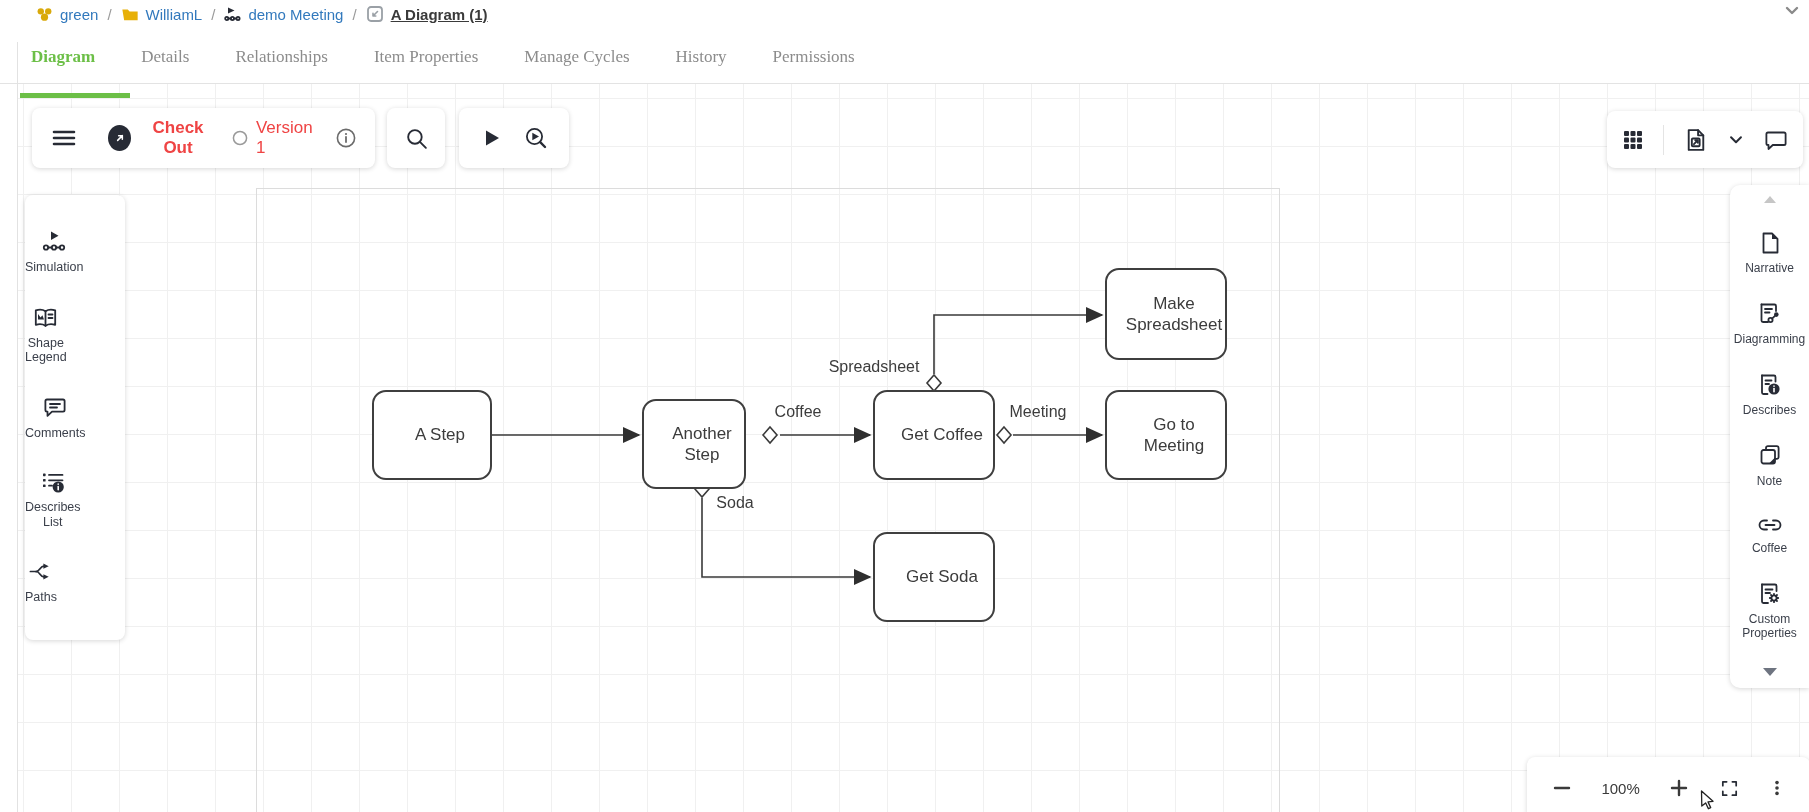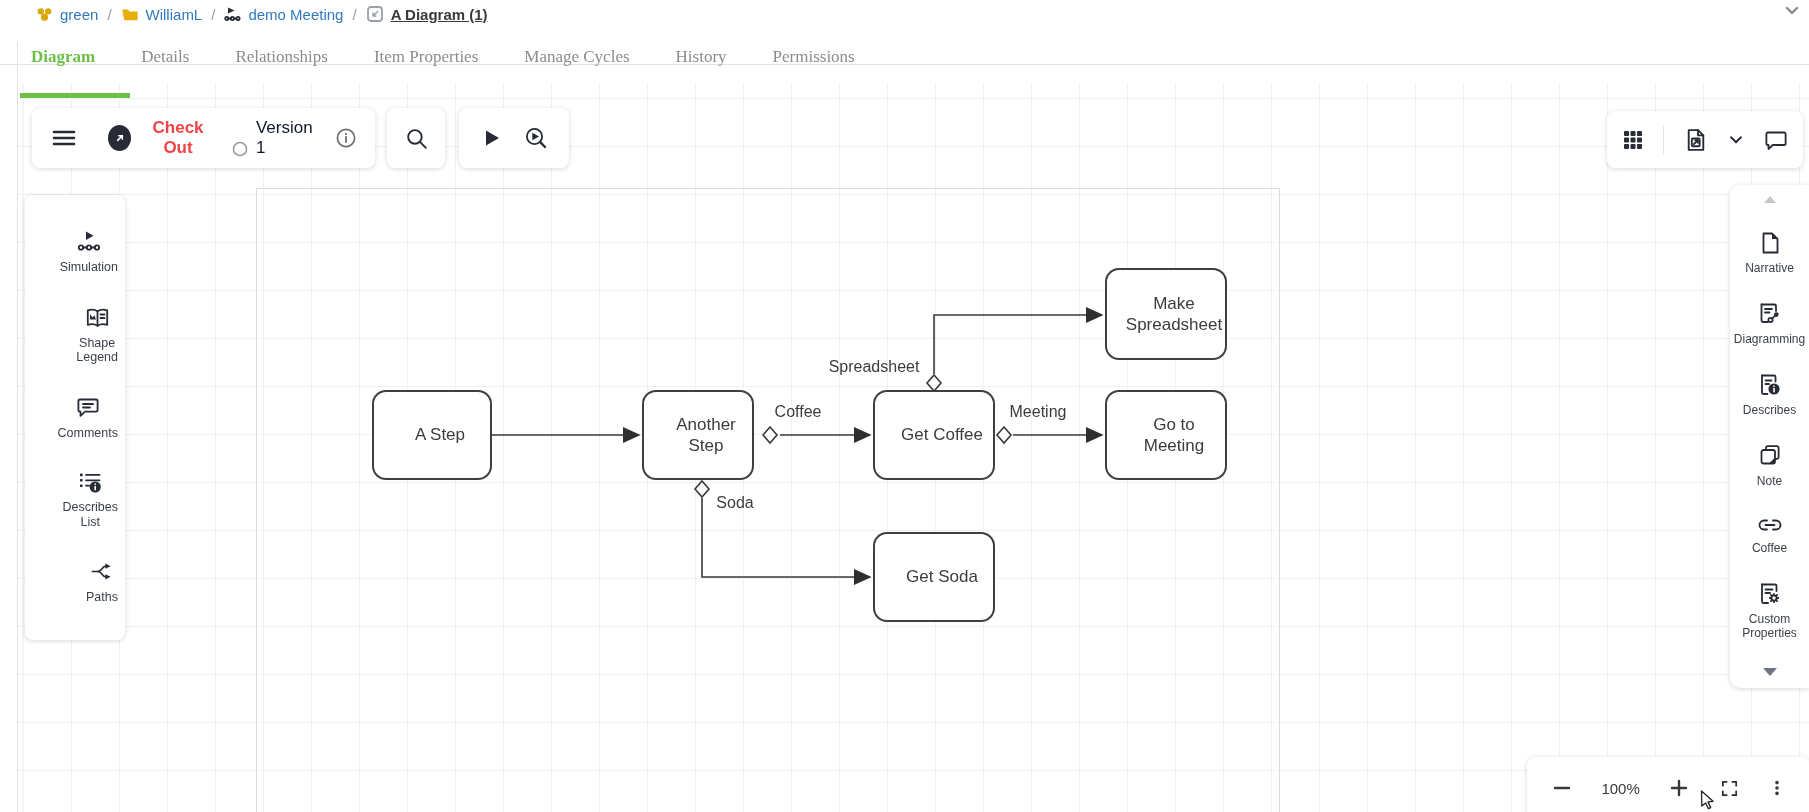--- a/index.html
+++ b/index.html
@@ -1,21 +1,21 @@
 <!DOCTYPE html>
 <html><head>
 <meta charset="utf-8">
 <style>
   * { margin:0; padding:0; box-sizing:border-box; }
   html,body { width:1809px; height:812px; overflow:hidden; background:#fff;
     font-family:"Liberation Sans","DejaVu Sans",sans-serif; color:#3a3a3a; }
   .app { position:relative; width:1809px; height:812px; }
 
   
-  .topbar { position:absolute; top:0; left:0; right:0; height:65px; background:#fff;
+  .topbar { position:absolute; top:0; left:0; right:0; height:84px; background:#fff;
     border-bottom:1px solid #e3e3e3; z-index:30; }
   .collapse-btn { position:absolute; top:10px; left:3px; width:29px; height:29px; border-radius:50%;
     background:#fff; border:1px solid #c9c9c9; display:flex; align-items:center; justify-content:center; cursor:pointer; z-index:5;}
   .left-divider { position:absolute; top:42px; bottom:0; left:17px; width:1px; background:#e2e2e2; z-index:31; }
 
   .breadcrumb { position:absolute; top:2px; left:36px; height:24px; display:flex; align-items:center; gap:9px;
     font-size:15px; white-space:nowrap; }
   .crumb { display:flex; align-items:center; gap:7px; }
   .crumb-link { color:#3279bd; text-decoration:none; cursor:pointer; }
   .crumb-current { color:#3a3a3a; font-weight:700;text-decoration:underline; }
@@ -45,27 +45,27 @@
   
   .card { position:absolute; background:#fff; border-radius:8px; box-shadow:0 1px 5px rgba(0,0,0,.16);
     display:flex; align-items:center; z-index:10; }
   .tb-main { left:15px; top:24px; width:343px; height:60px; padding:0 18px; gap:16px; }
   .tb-search { left:370px; top:24px; width:58px; height:60px; justify-content:center; }
   .tb-run { left:442px; top:24px; width:110px; height:60px; justify-content:space-evenly; }
   .tb-right { left:1590px; top:27px; width:196px; height:57px; padding:0 14px; gap:14px; justify-content:space-between;}
   .icon-btn { display:flex; align-items:center; justify-content:center; cursor:pointer; background:none; border:none; }
   .co-circle { width:26px; height:26px; border-radius:50%; background:#272b35; display:flex; align-items:center; justify-content:center; }
   .co-label { font-size:17px; font-weight:700; color:#ef4444; margin-left:9px; }
-  .version { display:flex; align-items:flex-end; gap:8px; font-size:17px; color:#0f172a; cursor:pointer; }
+  .version { display:flex; align-items:center; gap:8px; font-size:17px; color:#ef4444; cursor:pointer; }
   .v-divider { width:1px; height:30px; background:#e4e4e4; }
 
   
   .left-panel { position:absolute; left:8px; top:111px; width:100px; height:445px; background:#fff;
     border-radius:8px; box-shadow:0 1px 5px rgba(0,0,0,.16); z-index:10;
-    display:flex; flex-direction:column; align-items:flex-end; justify-content:space-evenly; padding:6px 7px; }
+    display:flex; flex-direction:column; align-items:flex-start; justify-content:space-evenly; padding:6px 0; }
   .lp-item { display:flex; flex-direction:column; align-items:center; gap:6px; cursor:pointer; }
   .lp-label { font-size:12.5px; color:#3a3f4a; text-align:center; white-space:pre-line; line-height:1.18; }
 
   .right-panel { position:absolute; right:0; top:101px; width:79px; height:503px; background:#fff;
     border-radius:10px 0 0 10px; box-shadow:0 1px 5px rgba(0,0,0,.16); z-index:10;
     display:flex; flex-direction:column; align-items:center; justify-content:space-between; padding:8px 0 10px; }
   .rp-item { display:flex; flex-direction:column; align-items:center; gap:5px; cursor:pointer; width:100%; }
   .rp-label { font-size:12px; color:#3a3f4a; text-align:center; white-space:pre-line; line-height:1.2; }
   .rp-scroll { cursor:pointer; display:flex; }
 
@@ -169,21 +169,21 @@
         <path d="M 987 343 L 994 351 L 987 359 L 980 351 Z" fill="#fff" stroke="#3a3a3a" stroke-width="1.6"></path>
         <path d="M 917 291 L 924 299 L 917 307 L 910 299 Z" fill="#fff" stroke="#3a3a3a" stroke-width="1.6"></path>
         <path d="M 685 397 L 692 405 L 685 413 L 678 405 Z" fill="#fff" stroke="#3a3a3a" stroke-width="1.6"></path>
       </svg>
     <div id="diagram-layer">
         <div class="edge-label" style="left: 781px; top: 328px;">Coffee</div>
         <div class="edge-label" style="left: 1021px; top: 328px;">Meeting</div>
         <div class="edge-label" style="left: 857px; top: 283px;">Spreadsheet</div>
         <div class="edge-label" style="left: 718px; top: 419px;">Soda</div>
         <div class="node" style="left: 355px; top: 306px; width: 120px; height: 90px;">A Step</div>
-        <div class="node" style="left: 625px; top: 306px; width: 112px; height: 90px;">Another Step</div>
+        <div class="node" style="left: 625px; top: 315px; width: 104px; height: 90px;">Another Step</div>
         <div class="node" style="left: 856px; top: 306px; width: 122px; height: 90px;">Get Coffee</div>
         <div class="node" style="left: 1088px; top: 306px; width: 122px; height: 90px;">Go to
 Meeting</div>
         <div class="node" style="left: 1088px; top: 184px; width: 122px; height: 92px;">Make
 Spreadsheet</div>
         <div class="node" style="left: 856px; top: 448px; width: 122px; height: 90px;">Get Soda</div>
       </div>
 
     <div class="card tb-main">
       <button class="icon-btn">

